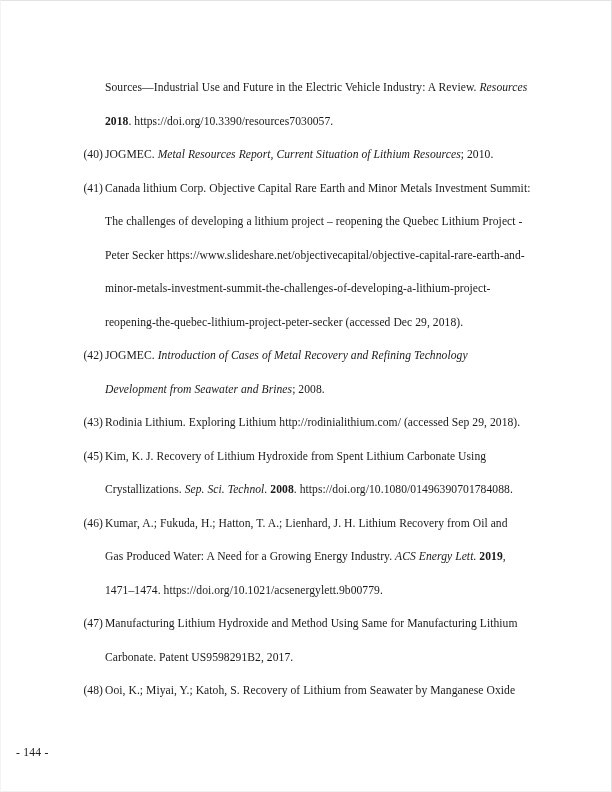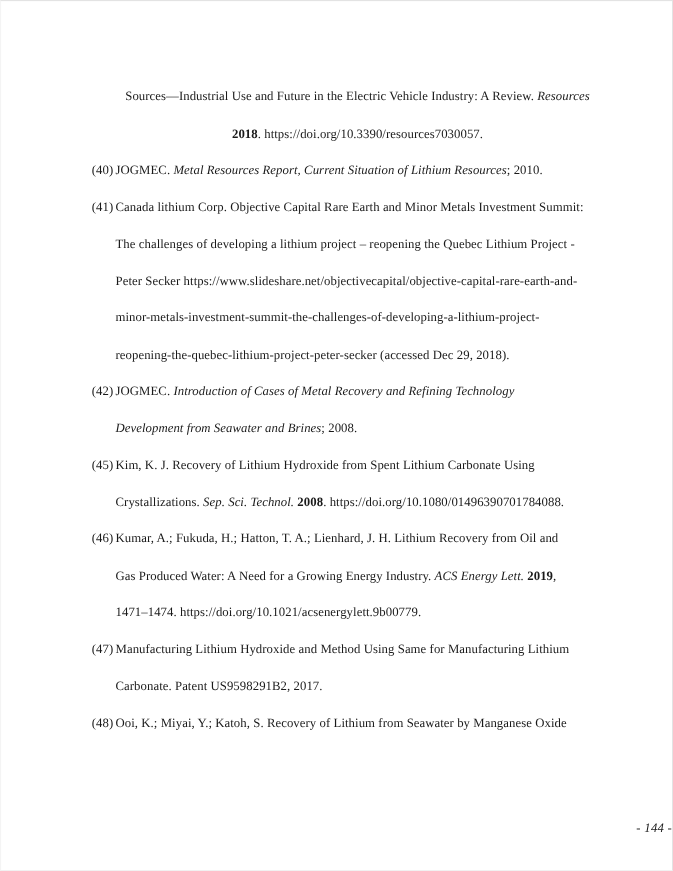--- a/index.html
+++ b/index.html
@@ -29,21 +29,20 @@
   .content {
     position: absolute;
     left: 70px;
     top: 70px;
     width: 474px;
   }
   
   .cont-block {
     margin-left: 34px;
     width: 440px;
-    text-align: center;
   }
   .ref {
     position: relative;
     padding-left: 34px;
     width: 440px;
   }
   .ref-num {
     position: absolute;
     left: 0;
     top: 0;
@@ -58,27 +57,26 @@
     white-space: pre-wrap;
     word-break: normal;
   }
   .line.first {
     line-height: 33.5px;
   }
   .it { font-style: italic; }
   .bd { font-weight: bold; }
   .pagenum {
     position: absolute;
-    left: 0;
+    left: 15px;
     right: 0;
     top: 745px;
-    text-align: right;
+    text-align: left;
     font-size: 11.6px;
     letter-spacing: 0.02em;
-    font-style: italic;
   }
 </style>
 </head>
 <body>
 
 <div class="page">
   <div class="content">
     <div id="continuation-block" class="cont-block">
         <div class="line first"><span>Sources—Industrial Use and Future in the Electric Vehicle Industry: A Review. </span><span class="it">Resources</span></div>
         <div class="line"><span class="bd">2018</span><span>. https://doi.org/10.3390/resources7030057.</span></div>
@@ -95,20 +93,24 @@
           <div class="line"><span>Peter Secker https://www.slideshare.net/objectivecapital/objective-capital-rare-earth-and-</span></div>
           <div class="line"><span>minor-metals-investment-summit-the-challenges-of-developing-a-lithium-project-</span></div>
           <div class="line"><span>reopening-the-quebec-lithium-project-peter-secker (accessed Dec 29, 2018).</span></div>
         </div>
         <div class="ref">
           <div class="line ref-num">(42)</div>
           <div class="line first"><span>JOGMEC. </span><span class="it">Introduction of Cases of Metal Recovery and Refining Technology</span></div>
           <div class="line"><span class="it">Development from Seawater and Brines</span><span>; 2008.</span></div>
         </div>
         <div class="ref">
+          <div class="line ref-num">(43)</div>
+          <div class="line first"><span>Rodinia Lithium. Exploring Lithium http://rodinialithium.com/ (accessed Sep 29, 2018).</span></div>
+        </div>
+        <div class="ref">
           <div class="line ref-num">(45)</div>
           <div class="line first"><span>Kim, K. J. Recovery of Lithium Hydroxide from Spent Lithium Carbonate Using</span></div>
           <div class="line"><span>Crystallizations. </span><span class="it">Sep. Sci. Technol.</span><span> </span><span class="bd">2008</span><span>. https://doi.org/10.1080/01496390701784088.</span></div>
         </div>
         <div class="ref">
           <div class="line ref-num">(46)</div>
           <div class="line first"><span>Kumar, A.; Fukuda, H.; Hatton, T. A.; Lienhard, J. H. Lithium Recovery from Oil and</span></div>
           <div class="line"><span>Gas Produced Water: A Need for a Growing Energy Industry. </span><span class="it">ACS Energy Lett.</span><span> </span><span class="bd">2019</span><span>,</span></div>
           <div class="line"><span>1471–1474. https://doi.org/10.1021/acsenergylett.9b00779.</span></div>
         </div>

